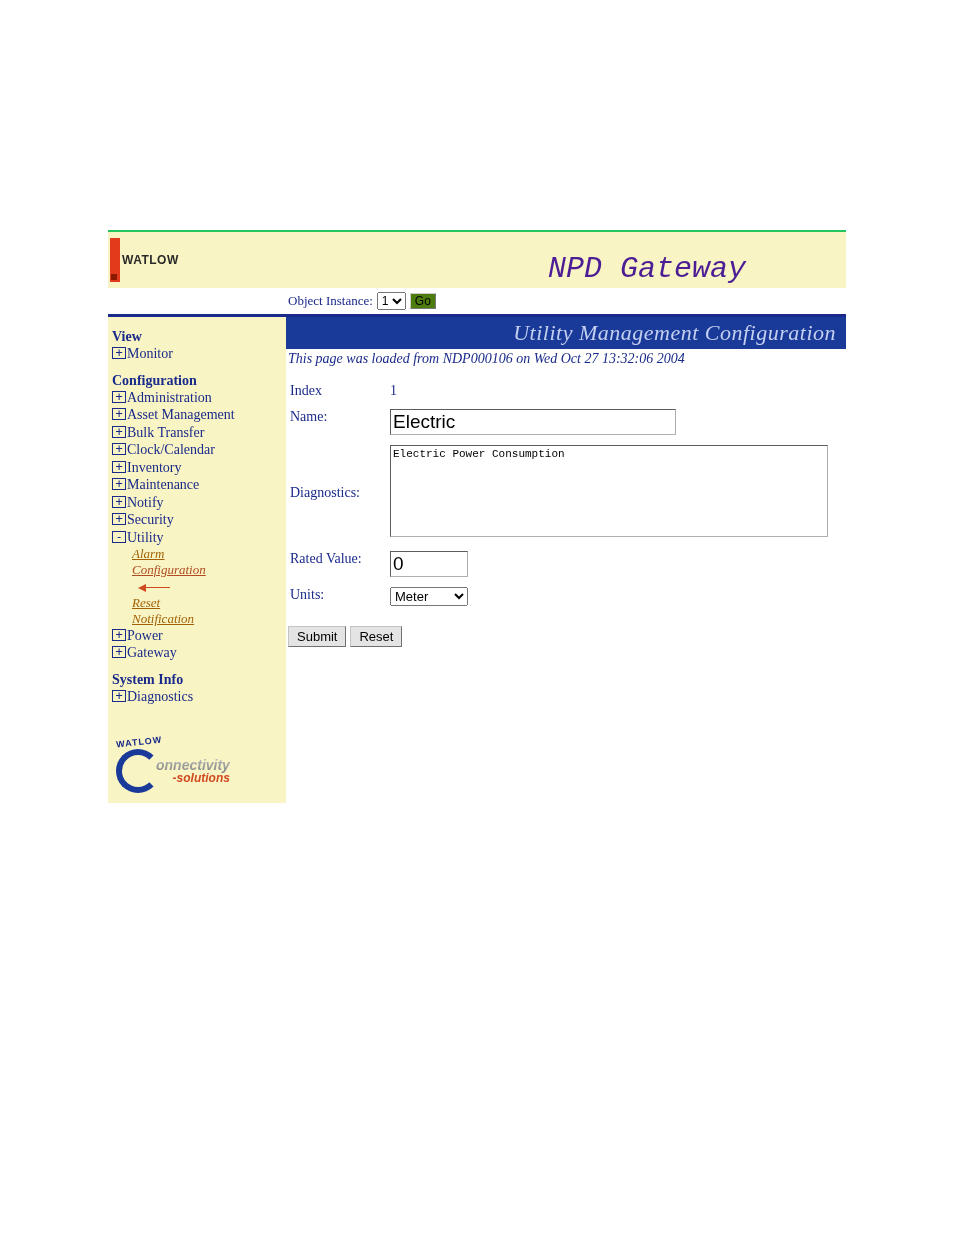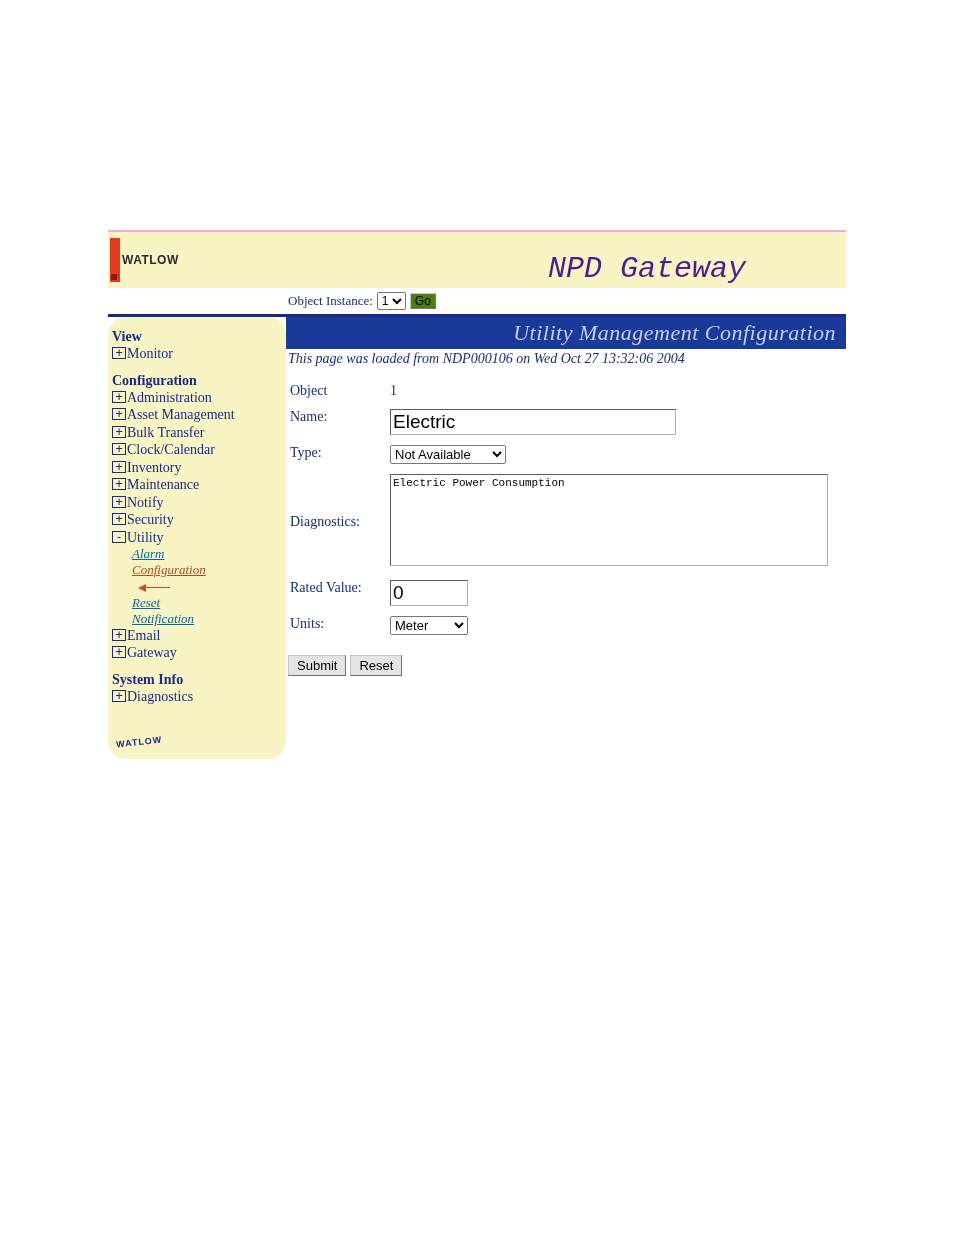--- a/index.html
+++ b/index.html
@@ -6,21 +6,21 @@
     margin: 0;
     padding: 0;
     font-family: Georgia, 'Times New Roman', serif;
     background: #ffffff;
     width: 954px;
   }
   .page-wrap {
     padding: 230px 108px 0 108px;
   }
   .frame {
-    border-top: 2px solid #f9a8d4;
+    border-top: 2px solid #22c55e;
     width: 100%;
   }
   .header-row {
     display: flex;
     align-items: center;
     background: #f8f4c4;
     height: 56px;
     position: relative;
   }
   .logo-block {
@@ -86,21 +86,20 @@
   .body-row {
     display: flex;
     align-items: stretch;
   }
   .sidebar {
     width: 170px;
     background: #f8f4c4;
     padding: 10px 4px 10px 4px;
     font-size: 14px;
     color: #1a2a8a;
-    border-radius: 18px;
   }
   .section-head {
     font-weight: bold;
     margin-top: 10px;
   }
   .section-head.first { margin-top: 2px; }
   .nav-item {
     cursor: pointer;
     line-height: 1.25;
   }
@@ -115,21 +114,21 @@
     height:10px;
     vertical-align: 1px;
     margin-right:1px;
   }
   .sub-items {
     padding-left: 20px;
   }
   .sub-items a {
     display: block;
     font-style: italic;
-    color: #0369a1;
+    color: #a16207;
     text-decoration: underline;
     font-size: 13px;
     cursor: pointer;
   }
   .sub-items a.active {
     color: #b04a20;
   }
   .arrow {
     display:inline-block;
     vertical-align: middle;
@@ -306,52 +305,51 @@
         <div class="nav-item"><span class="box">-</span><span>Utility</span></div>
         <div class="sub-items">
           <a>Alarm</a>
           <div>
             <a class="active">Configuration</a>
             <span class="arrow"><span class="arrow-head"></span><span class="arrow-line"></span></span>
           </div>
           <a>Reset</a>
           <a>Notification</a>
         </div>
-        <div class="nav-item"><span class="box">+</span><span>Email</span></div>
+        <div class="nav-item"><span class="box">+</span><span>Power</span></div>
         <div class="nav-item"><span class="box">+</span><span>Gateway</span></div>
 
         <div class="section-head">System Info</div>
         <div class="nav-item"><span class="box">+</span><span>Diagnostics</span></div>
 
         <div class="conn-logo">
           <span class="arc">WATLOW</span>
+          <div class="main">
+            <span class="c"></span>
+            <span class="words">
+              <span class="w1">onnectivity</span>
+              <span class="w2">-solutions</span>
+            </span>
+          </div>
         </div>
       </div>
 
       <div class="main-area">
         <div class="main-title-bar">Utility Management Configuration</div>
         <div class="loaded-line">This page was loaded from NDP000106 on Wed Oct 27 13:32:06 2004</div>
 
         <table class="form-table">
           <tbody>
               <tr>
-            <td class="label">Object</td>
+            <td class="label">Index</td>
             <td>1</td>
           </tr>
           <tr>
             <td class="label">Name:</td>
             <td><input type="text" style="width: 280px;" value="Electric"></td>
-          </tr>
-          <tr>
-            <td class="label">Type:</td>
-            <td>
-              <select style="width:116px">
-                <option>Not Available</option>
-              </select>
-            </td>
           </tr>
           <tr>
             <td class="label" style="vertical-align:middle">Diagnostics:</td>
             <td><textarea style="width: 432px; height: 86px;">Electric Power Consumption</textarea></td>
           </tr>
           <tr>
             <td class="label">Rated Value:</td>
             <td><input type="text" style="width: 72px;" value="0"></td>
           </tr>
           <tr>

